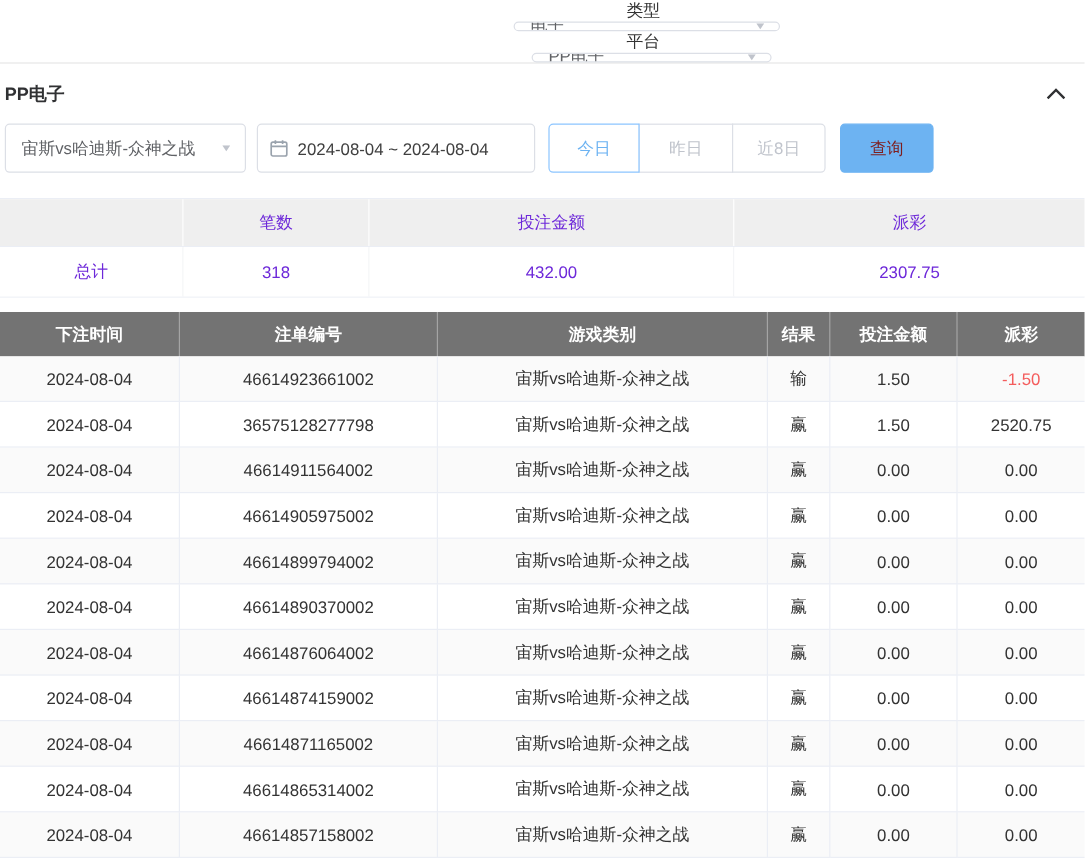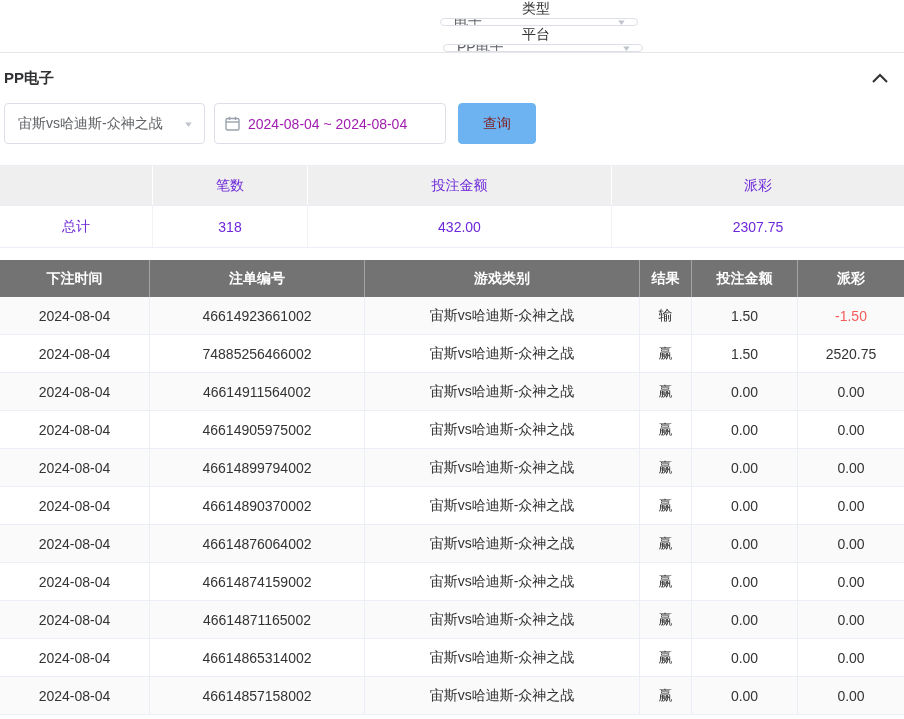--- a/index.html
+++ b/index.html
@@ -15,38 +15,38 @@
   .lbl { font-size:14px; color:#333; white-space:nowrap; }
   .select {
     position:relative; height:37px; border:1px solid #dcdfe6; border-radius:4px;
     display:flex; align-items:center; padding:0 26px 0 13px; background:#fff;
     color:#606266; cursor:pointer; white-space:nowrap; overflow:hidden;
   }
   .select .caret {
     position:absolute; right:10px; top:50%; transform:translateY(-50%) scaleY(.72);
     color:#c0c4cc; font-size:11px; line-height:1;
   }
-  .sel-type { width:198px; margin-left:6px; }
+  .sel-type { width:222px; margin-left:6px; }
   .lbl-platform { }
   .sel-platform { width:200px; margin-left:14px; }
 
   .divider { height:1px; background:#e6e6e6; width:100%; }
 
   
   .section-header { display:flex; align-items:center; justify-content:space-between; padding:14px 16px 0 4px; height:36px; }
   .section-title { font-size:15px; font-weight:bold; color:#303133; }
   .collapse-btn { cursor:pointer; display:flex; align-items:center; }
 
   
   .toolbar { display:flex; align-items:center; padding-left:4px; margin-top:14px; height:41px; }
   .game-select { width:201px; height:41px; }
   .date-input {
     height:41px; width:232px; border:1px solid #dcdfe6; border-radius:4px;
     display:flex; align-items:center; padding:0 10px; margin-left:9px;
-    color:#a21caf; cursor:pointer; white-space:nowrap;
+    color:#404040; cursor:pointer; white-space:nowrap;
   }
   .date-input .cal { margin-right:8px; display:flex; align-items:center; }
   .btn-group { display:flex; margin-left:11px; }
   .btn {
     height:41px; background:#fff; border:1px solid #dcdfe6; font-size:14px;
     color:#c0c4cc; cursor:pointer; font-family:inherit; padding:0;
   }
   .btn + .btn { margin-left:-1px; }
   .btn-today { width:76px; border-radius:4px 0 0 4px; border-color:#8cc5ff; color:#6db3f2; position:relative; z-index:2; }
   .btn-yesterday { width:79px; }
@@ -136,20 +136,25 @@
       <span class="cal">
         <svg width="15" height="15" viewBox="0 0 15 15">
             <rect x="1" y="2.5" width="13" height="11.5" rx="1.5" fill="none" stroke="#9aa3ad" stroke-width="1.4"></rect>
             <line x1="1" y1="6" x2="14" y2="6" stroke="#9aa3ad" stroke-width="1.4"></line>
             <line x1="4.5" y1="0.8" x2="4.5" y2="4" stroke="#9aa3ad" stroke-width="1.4"></line>
             <line x1="10.5" y1="0.8" x2="10.5" y2="4" stroke="#9aa3ad" stroke-width="1.4"></line>
           </svg>
       </span>
       <span>2024-08-04 ~ 2024-08-04</span>
     </div>
+    <div class="btn-group">
+      <button class="btn btn-today">今日</button>
+      <button class="btn btn-yesterday">昨日</button>
+      <button class="btn btn-last8">近8日</button>
+    </div>
     <button class="btn-query">查询</button>
   </div>
 
   <div class="summary">
     <div class="s-row s-head">
       <div class="s-cell sc1"></div>
       <div class="s-cell sc2">笔数</div>
       <div class="s-cell sc3">投注金额</div>
       <div class="s-cell sc4">派彩</div>
     </div>
@@ -175,21 +180,21 @@
     <div class="td col-time">2024-08-04</div>
     <div class="td col-order">46614923661002</div>
     <div class="td col-game">宙斯vs哈迪斯-众神之战</div>
     <div class="td col-result">输</div>
     <div class="td col-bet">1.50</div>
     <div class="td col-payout neg">-1.50</div>
   </div>
 
   <div class="tr">
     <div class="td col-time">2024-08-04</div>
-    <div class="td col-order">74885256466002</div>
+    <div class="td col-order">36575128277798</div>
     <div class="td col-game">宙斯vs哈迪斯-众神之战</div>
     <div class="td col-result">赢</div>
     <div class="td col-bet">1.50</div>
     <div class="td col-payout">2520.75</div>
   </div>
 
   <div class="tr stripe">
     <div class="td col-time">2024-08-04</div>
     <div class="td col-order">46614911564002</div>
     <div class="td col-game">宙斯vs哈迪斯-众神之战</div>

